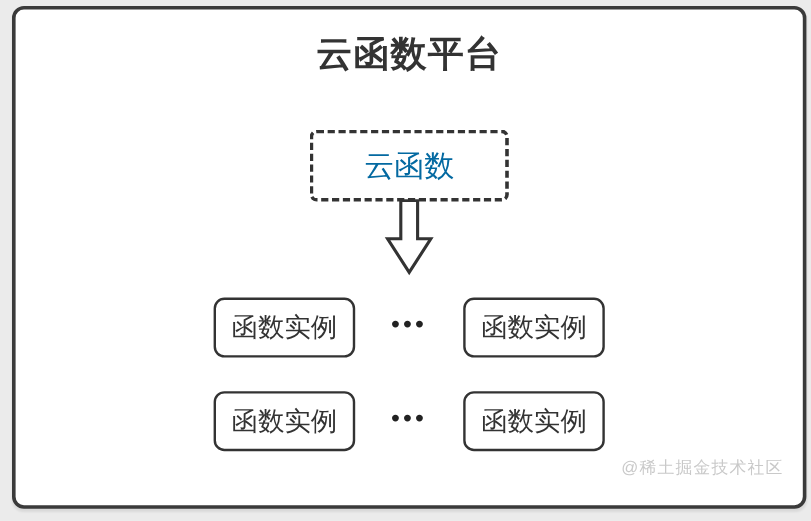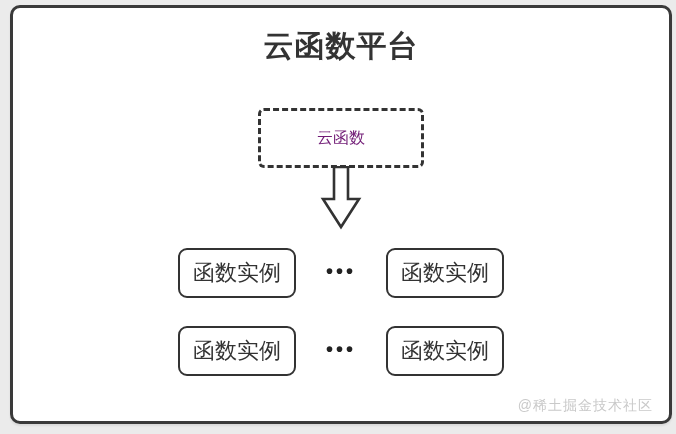--- a/index.html
+++ b/index.html
@@ -41,22 +41,22 @@
   .cloud-box {
     margin-top: 44px;
     box-sizing: border-box;
     width: 166px;
     height: 60px;
     border: 3px dashed #333333;
     border-radius: 6px;
     display: flex;
     align-items: center;
     justify-content: center;
-    font-size: 16px;
-    color: #701a75;
+    font-size: 25px;
+    color: #0369a1;
     background: #ffffff;
   }
   .arrow-wrap {
     margin-top: -2px;
     height: 64px;
     display: flex;
     justify-content: center;
   }
   .row {
     display: flex;
@@ -82,21 +82,21 @@
     font-size: 20px;
     font-weight: bold;
     color: #222222;
     letter-spacing: 3px;
     line-height: 1;
     padding-bottom: 4px;
   }
   .watermark {
     position: absolute;
     right: 16px;
-    bottom: 6px;
+    bottom: 22px;
     font-size: 14px;
     color: #c9c9c9;
     letter-spacing: 1px;
   }
 </style>
 </head>
 <body>
 
 <div class="frame">
   <div class="canvas">

